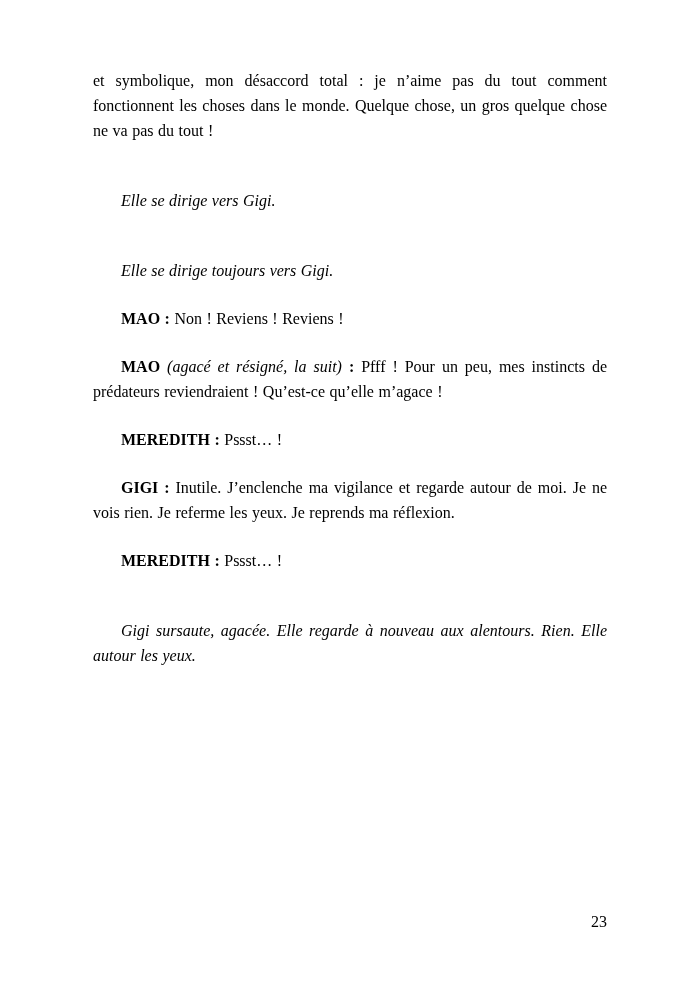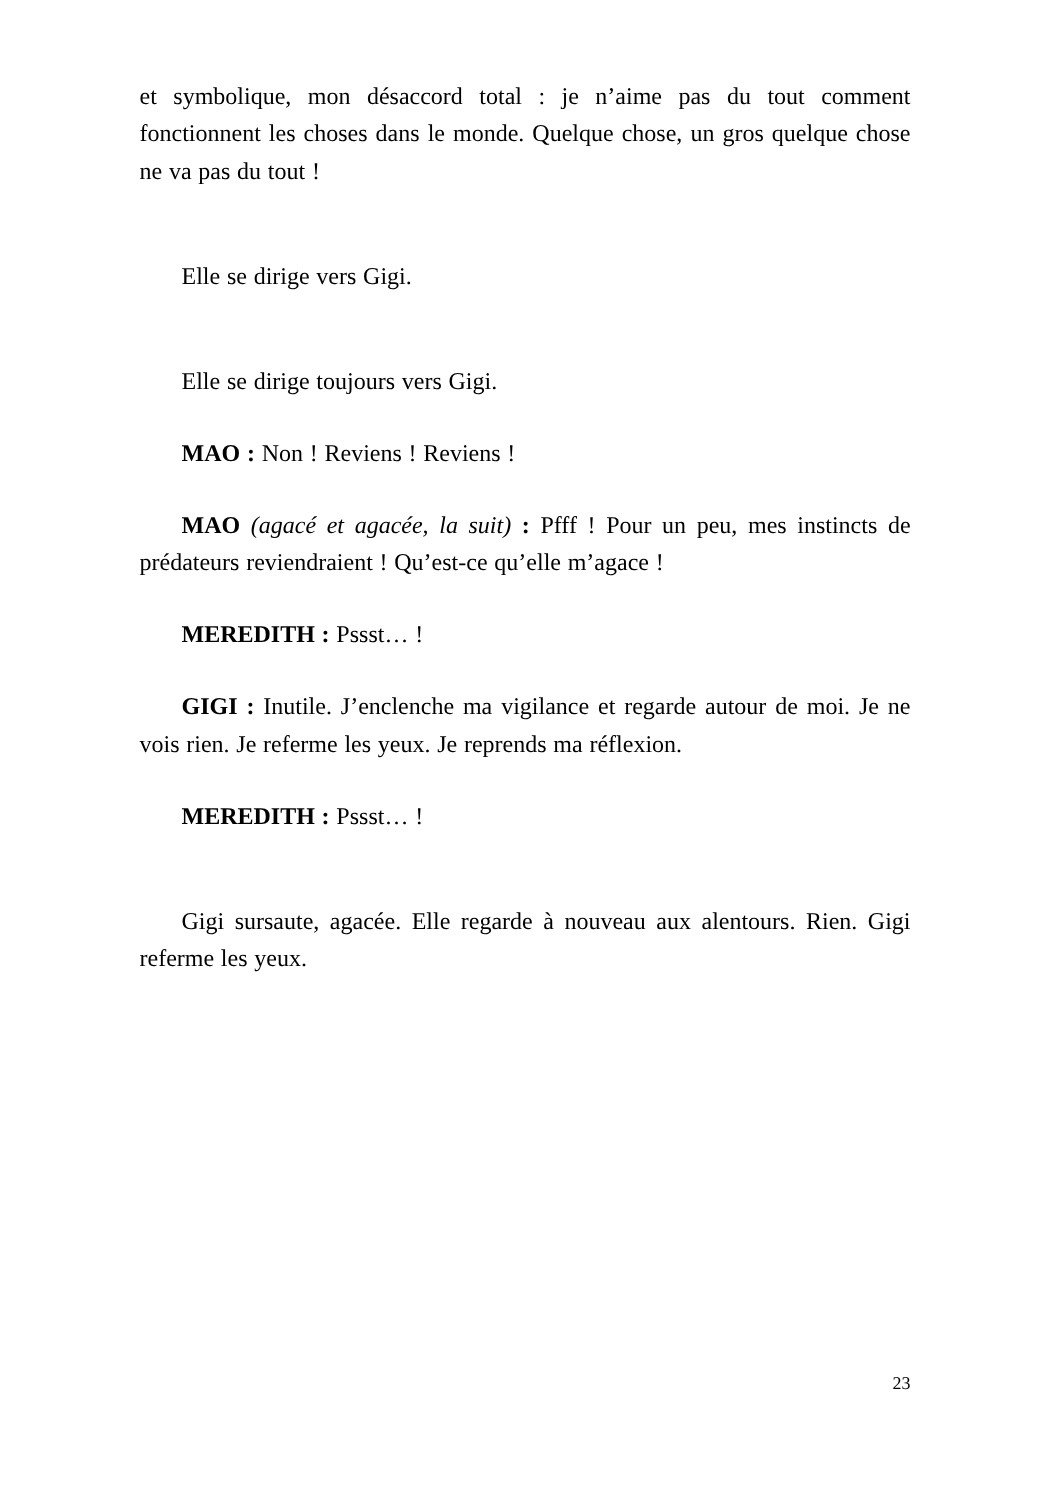--- a/index.html
+++ b/index.html
@@ -13,61 +13,62 @@
       height: 992px;
       background: #ffffff;
       font-family: "Liberation Serif", serif;
       color: #000000;
       overflow: hidden;
       box-sizing: border-box;
     }
     .content {
       position: absolute;
       left: 93px;
-      top: 52px;
+      top: 68px;
       width: 514px;
     }
     .content p {
       margin: 0 0 23px 0;
       font-size: 16px;
       line-height: 25px;
       text-align: justify;
       word-spacing: 0.5px;
     }
     .content p.indent {
       text-indent: 28px;
     }
     .content p.stage {
+      font-style: italic;
       margin-top: 45px;
     }
     .speaker {
       font-weight: bold;
     }
     .note {
       font-style: italic;
       font-weight: normal;
     }
     .page-number {
       position: absolute;
       right: 93px;
       top: 912px;
-      font-size: 12px;
+      font-size: 16px;
       line-height: 20px;
       text-align: right;
     }
   </style>
 </head>
 <body>
 
 <div class="page">
   <div class="content" id="content">
       <p>et symbolique, mon désaccord total : je n’aime pas du tout comment fonctionnent les choses dans le monde. Quelque chose, un gros quelque chose ne va pas du tout !</p>
       <p class="indent stage">Elle se dirige vers Gigi.</p>
       <p class="indent stage">Elle se dirige toujours vers Gigi.</p>
       <p class="indent"><span class="speaker">MAO</span><span class="speaker"> : </span>Non ! Reviens ! Reviens !</p>
-      <p class="indent"><span class="speaker">MAO</span> <span class="note">(agacé et agacée, la suit)</span><span class="speaker"> : </span>Pfff ! Pour un peu, mes instincts de prédateurs reviendraient ! Qu’est-ce qu’elle m’agace !</p>
+      <p class="indent"><span class="speaker">MAO</span> <span class="note">(agacé et résigné, la suit)</span><span class="speaker"> : </span>Pfff ! Pour un peu, mes instincts de prédateurs reviendraient ! Qu’est-ce qu’elle m’agace !</p>
       <p class="indent"><span class="speaker">MEREDITH</span><span class="speaker"> : </span>Pssst… !</p>
       <p class="indent"><span class="speaker">GIGI</span><span class="speaker"> : </span>Inutile. J’enclenche ma vigilance et regarde autour de moi. Je ne vois rien. Je referme les yeux. Je reprends ma réflexion.</p>
       <p class="indent"><span class="speaker">MEREDITH</span><span class="speaker"> : </span>Pssst… !</p>
-      <p class="indent stage">Gigi sursaute, agacée. Elle regarde à nouveau aux alentours. Rien. Gigi referme les yeux.</p>
+      <p class="indent stage">Gigi sursaute, agacée. Elle regarde à nouveau aux alentours. Rien. Elle autour les yeux.</p>
     </div>
   <div class="page-number">23</div>
 </div>
 
 </body></html>

